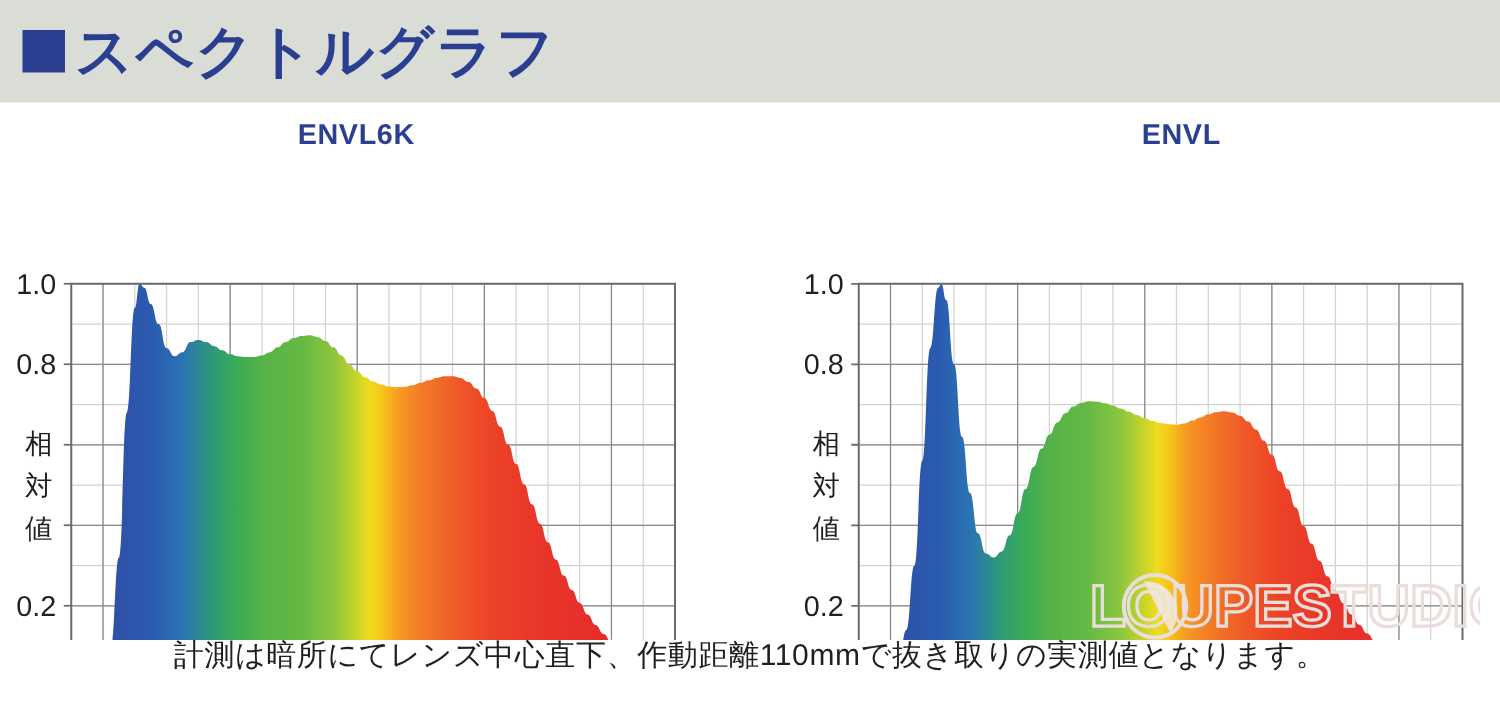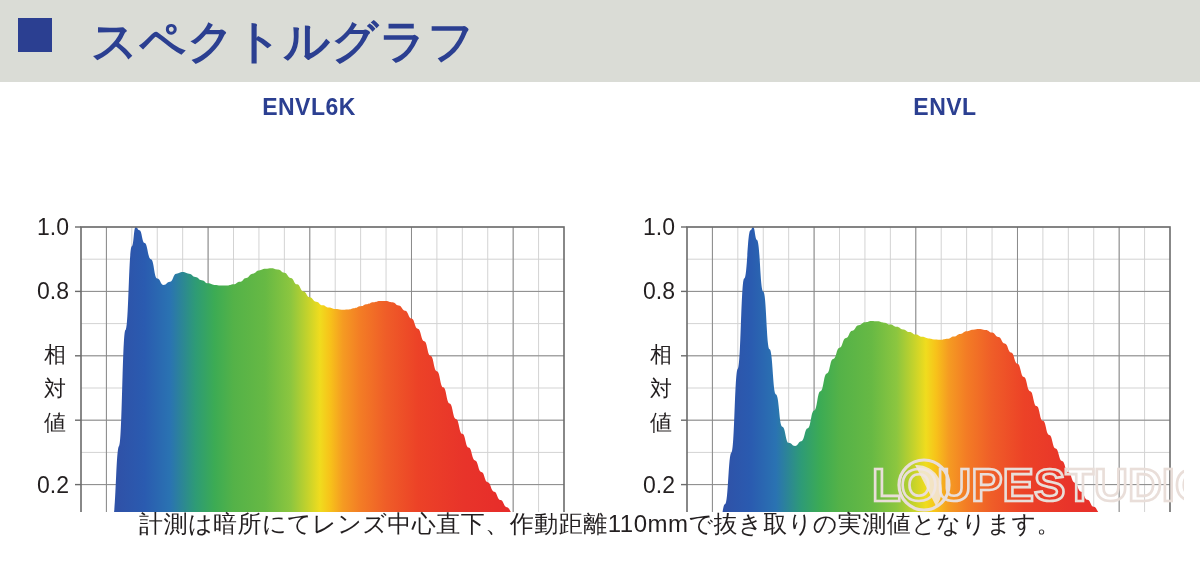--- a/index.html
+++ b/index.html
@@ -21,23 +21,22 @@
     left: 0;
     top: 0;
     width: 1200px;
     height: 82px;
     background: #dadcd6;
     display: flex;
     align-items: center;
   }
   .header-inner {
     display: flex;
-    align-items: flex-start;
+    align-items: center;
     margin-left: 18px;
-    gap: 31px;
   }
   .header-square {
     width: 34px;
     height: 34px;
     background: #2b3f91;
     margin-right: 8px;
     flex: 0 0 auto;
   }
   .header-title {
     font-size: 46px;
@@ -55,21 +54,21 @@
     top: 82px;
     width: 1200px;
     height: 430px;
   }
   .chart-block {
     position: absolute;
     top: 0;
     width: 600px;
     height: 430px;
   }
-  .chart-block.left  { left: 0; margin-left: 24px; }
+  .chart-block.left  { left: 0; }
   .chart-block.right { left: 630px; }
 
   .chart-title {
     position: absolute;
     top: 12px;
     width: 100%;
     text-align: center;
     font-size: 23px;
     font-weight: bold;
     color: #2b3f91;

